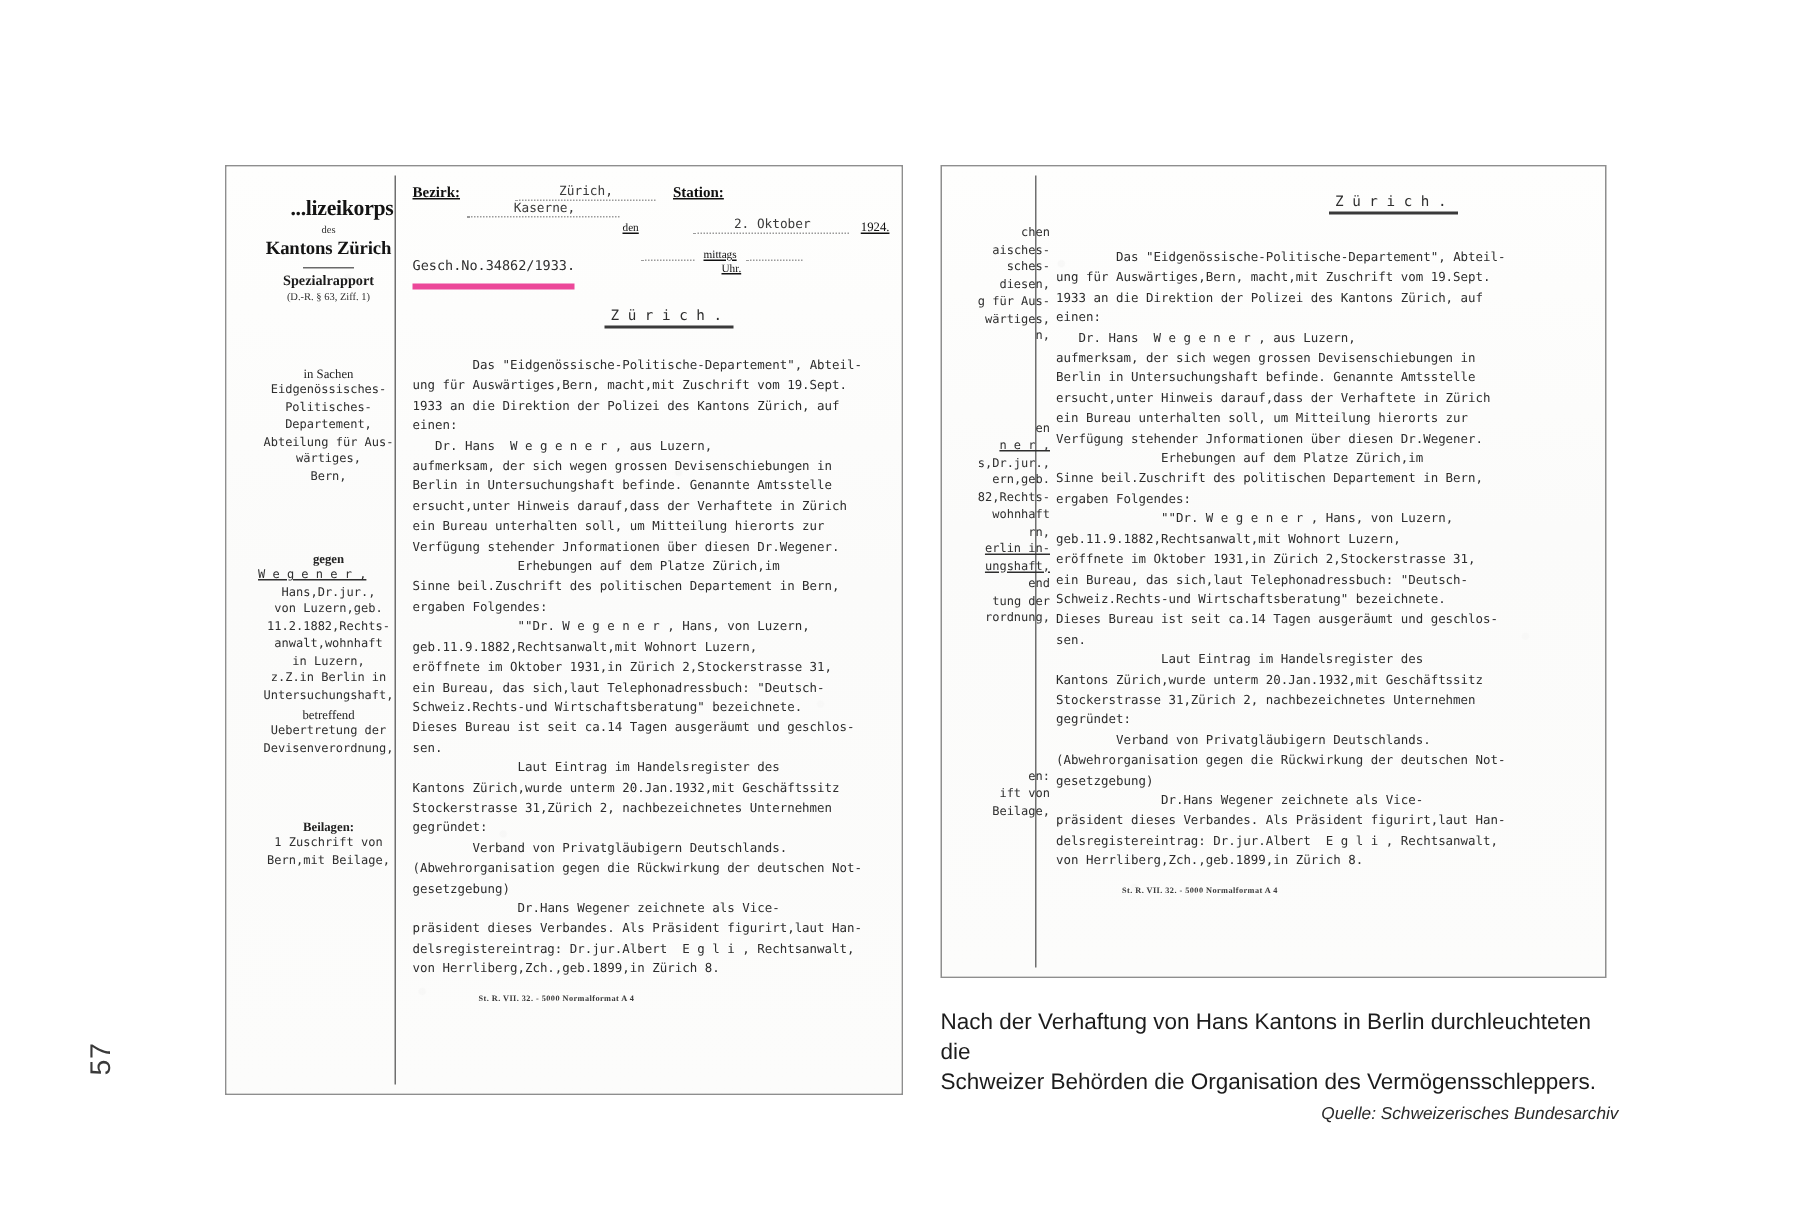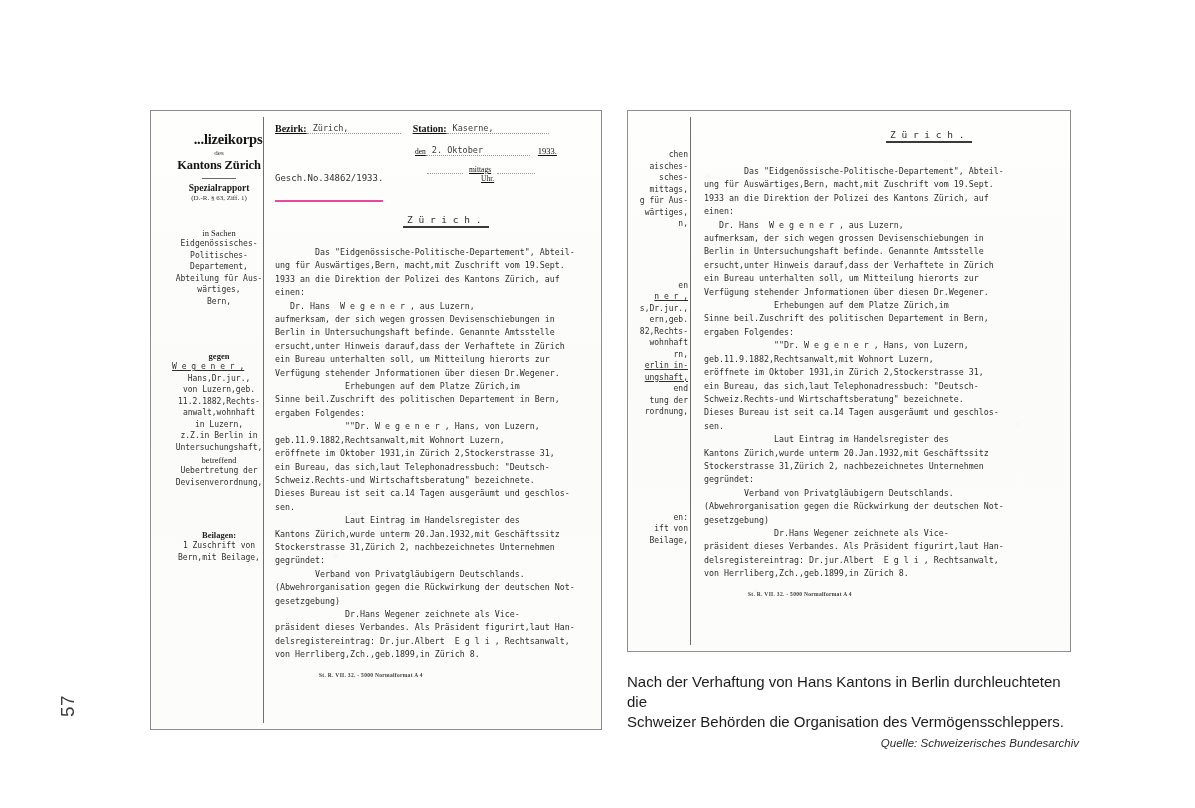--- a/index.html
+++ b/index.html
@@ -151,36 +151,37 @@
   }
   .hdr-lbl.small { font-weight: normal; font-size: 7.5px; }
   .hdr-val {
     font-family: "DejaVu Sans Mono", "Liberation Mono", monospace;
     font-size: 8.5px;
     color: #3a3a3a;
     display: inline-block;
     vertical-align: bottom;
     border-bottom: 1px dotted #9a9a9a;
     padding: 0 4px 0 6px;
-    text-align: left;
+    text-align: center;
+    margin-left: 36px;
   }
   .hdr-blank {
     display: inline-block; vertical-align: bottom;
     border-bottom: 1px dotted #9a9a9a;
     height: 10px;
   }
 
   .gesch {
     font-family: "DejaVu Sans Mono", "Liberation Mono", monospace;
     font-size: 9px;
     color: #2e2e2e;
-    border-bottom: 2px solid #ec4899;
+    border-bottom: 4px solid #ec4899;
     display: inline-block;
     margin-top: 6px;
-    padding-bottom: 17px;
+    padding-bottom: 6px;
   }
 
   .addr-tit {
     font-family: "DejaVu Sans Mono", "Liberation Mono", monospace;
     font-size: 9.5px;
     color: #2e2e2e;
     margin-top: 16px;
     margin-left: 12px;
     border-bottom: 1px dotted #a0a0a0;
     display: inline-block;
@@ -213,21 +214,21 @@
     color: #3a3a3a;
     margin-top: 10px;
     margin-left: 44px;
     letter-spacing: 0.3px;
   }
 
   
   #doc-right .inner { position: absolute; inset: 0; }
   #right-sidebar {
     position: absolute;
-    left: 0; top: 0; width: 62px; height: 100%;
+    left: 12px; top: 0; width: 62px; height: 100%;
     box-sizing: border-box;
     padding: 12px 2px 0 0;
     text-align: right;
     overflow: hidden;
   }
   #right-vrule { left: 62px; }
   #right-body {
     position: absolute;
     left: 62px; top: 0; right: 0; bottom: 0;
     padding: 10px 10px 0 14px;
@@ -277,21 +278,21 @@
     <div class="vrule" id="left-vrule"></div>
 
     <div id="left-sidebar">
       <div class="lh-line1">...lizeikorps</div>
       <div class="lh-des">des</div>
       <div class="lh-line2">Kantons  Zürich</div>
       <div class="lh-divider"></div>
       <div class="lh-line3">Spezialrapport</div>
       <div class="lh-line4">(D.-R. § 63, Ziff. 1)</div>
 
-      <div class="sb-heading" style="margin-top:26px;">in Sachen</div>
+      <div class="sb-heading" style="margin-top:42px;">in Sachen</div>
       <div class="sb-tw" style="text-align:center;">Eidgenössisches-
 Politisches-
 Departement,
 Abteilung für Aus-
 wärtiges,
 Bern,</div>
 
       <div class="sb-heading" style="margin-top:44px;font-weight:bold;">gegen</div>
       <div class="sb-tw u" style="text-align:left;padding-left:2px;">W e g e n e r ,</div>
       <div class="sb-tw" style="text-align:center;">Hans,Dr.jur.,
@@ -316,21 +317,21 @@
       <div class="hdr-row">
         <span class="hdr-lbl">Bezirk:</span>
         <span class="hdr-val" style="width:84px;">Zürich,</span>
         <span class="hdr-lbl" style="margin-left:12px;">Station:</span>
         <span class="hdr-val" style="width:92px;">Kaserne,</span>
       </div>
 
       <div class="hdr-row" style="margin-top:6px;padding-left:140px;">
         <span class="hdr-lbl small">den</span>
         <span class="hdr-val" style="width:94px;">2. Oktober</span>
-        <span class="hdr-lbl small" style="font-size:8.5px;margin-left:8px;">1933.</span>
+        <span class="hdr-lbl small" style="font-size:8.5px;margin-left:8px;">1924.</span>
       </div>
 
       <div class="hdr-row" style="margin-top:2px;padding-left:152px;">
         <span class="hdr-blank" style="width:36px;"></span>
         <span class="hdr-lbl small" style="margin:0 6px;">mittags</span>
         <span class="hdr-blank" style="width:38px;"></span>
         <span class="hdr-lbl small" style="margin-left:6px;padding-left:48px;">Uhr.</span>
       </div>
 
       <div style="margin-top:-12px;">
@@ -379,21 +380,21 @@
 <div id="doc-right" class="doc-frame">
   <div class="paper-noise"></div>
   <div class="inner">
 
     <div class="vrule" id="right-vrule"></div>
 
     <div id="right-sidebar">
       <div class="sb-tw right" style="margin-top:26px;">chen</div>
       <div class="sb-tw right">aisches-</div>
       <div class="sb-tw right">sches-</div>
-      <div class="sb-tw right">mittags,</div>
+      <div class="sb-tw right">diesen,</div>
       <div class="sb-tw right">g für Aus-</div>
       <div class="sb-tw right">wärtiges,</div>
       <div class="sb-tw right">n,</div>
 
       <div class="sb-tw right" style="margin-top:50px;">en</div>
       <div class="sb-tw right u">n e r ,</div>
       <div class="sb-tw right">s,Dr.jur.,</div>
       <div class="sb-tw right">ern,geb.</div>
       <div class="sb-tw right">82,Rechts-</div>
       <div class="sb-tw right">wohnhaft</div>

